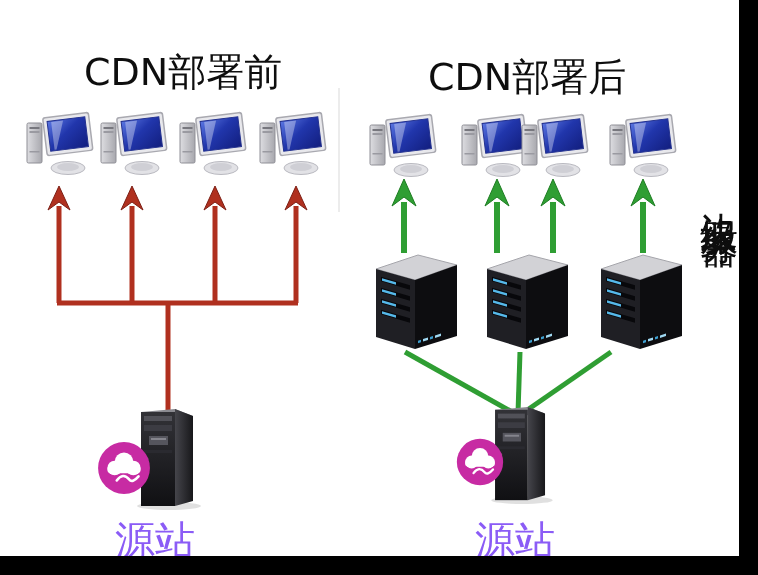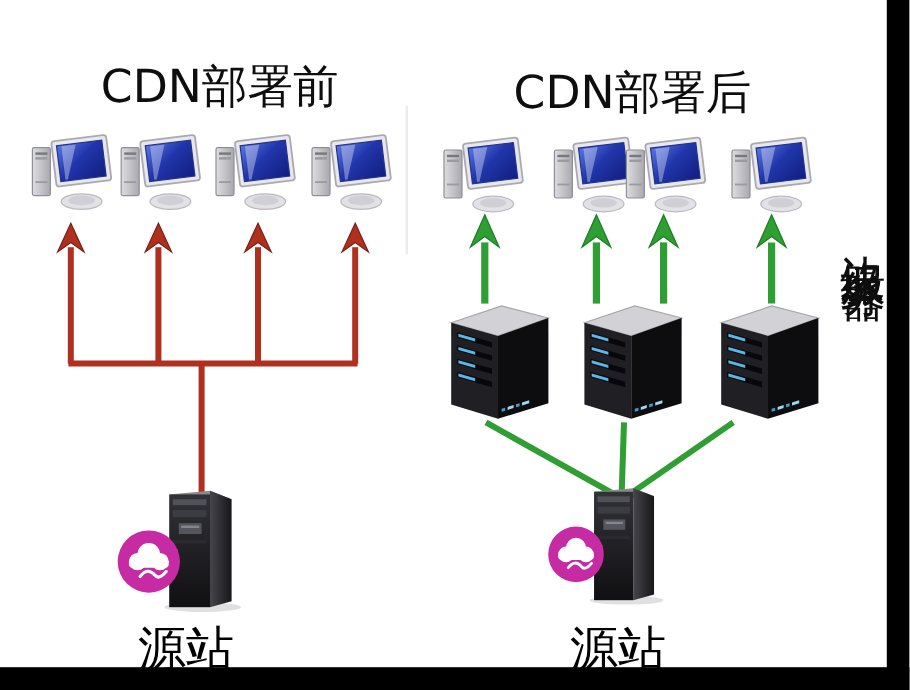--- a/index.html
+++ b/index.html
@@ -1,21 +1,21 @@
 <!DOCTYPE html>
 <html><head>
 <meta charset="utf-8">
 <style>
   html,body{margin:0;padding:0;background:#fff;}
   .canvas{position:relative;width:758px;height:575px;background:#ffffff;overflow:hidden;
           font-family:"DejaVu Sans",sans-serif;color:#101010;padding-left:21px;}
   .title{position:absolute;font-size:38px;font-weight:500;color:#0e0e0e;white-space:nowrap;z-index:3;}
   .title.before{left:84px;top:47px;}
   .title.after{left:428px;top:52px;text-align:center;}
-  .origin-label{position:absolute;font-size:40px;font-weight:500;color:#000000;white-space:nowrap;z-index:3;}
+  .origin-label{position:absolute;font-size:40px;font-weight:500;color:#8b5cf6;white-space:nowrap;z-index:3;}
   .origin-label.before{left:115px;top:513px;}
   .origin-label.after{left:475px;top:513px;}
   .edge-label{position:absolute;left:702px;top:182px;height:240px;width:42px;z-index:1;
               writing-mode:vertical-rl;text-orientation:upright;font-size:38px;font-weight:500;
               letter-spacing:5px;color:#0e0e0e;}
   .links{position:absolute;left:0;top:0;z-index:1;}
   .icon{position:absolute;z-index:2;}
   .bar{position:absolute;background:#000;z-index:5;}
   .bar.right{left:739px;top:0;width:19px;height:575px;}
   .bar.bottom{left:0;top:556px;width:758px;height:19px;}

